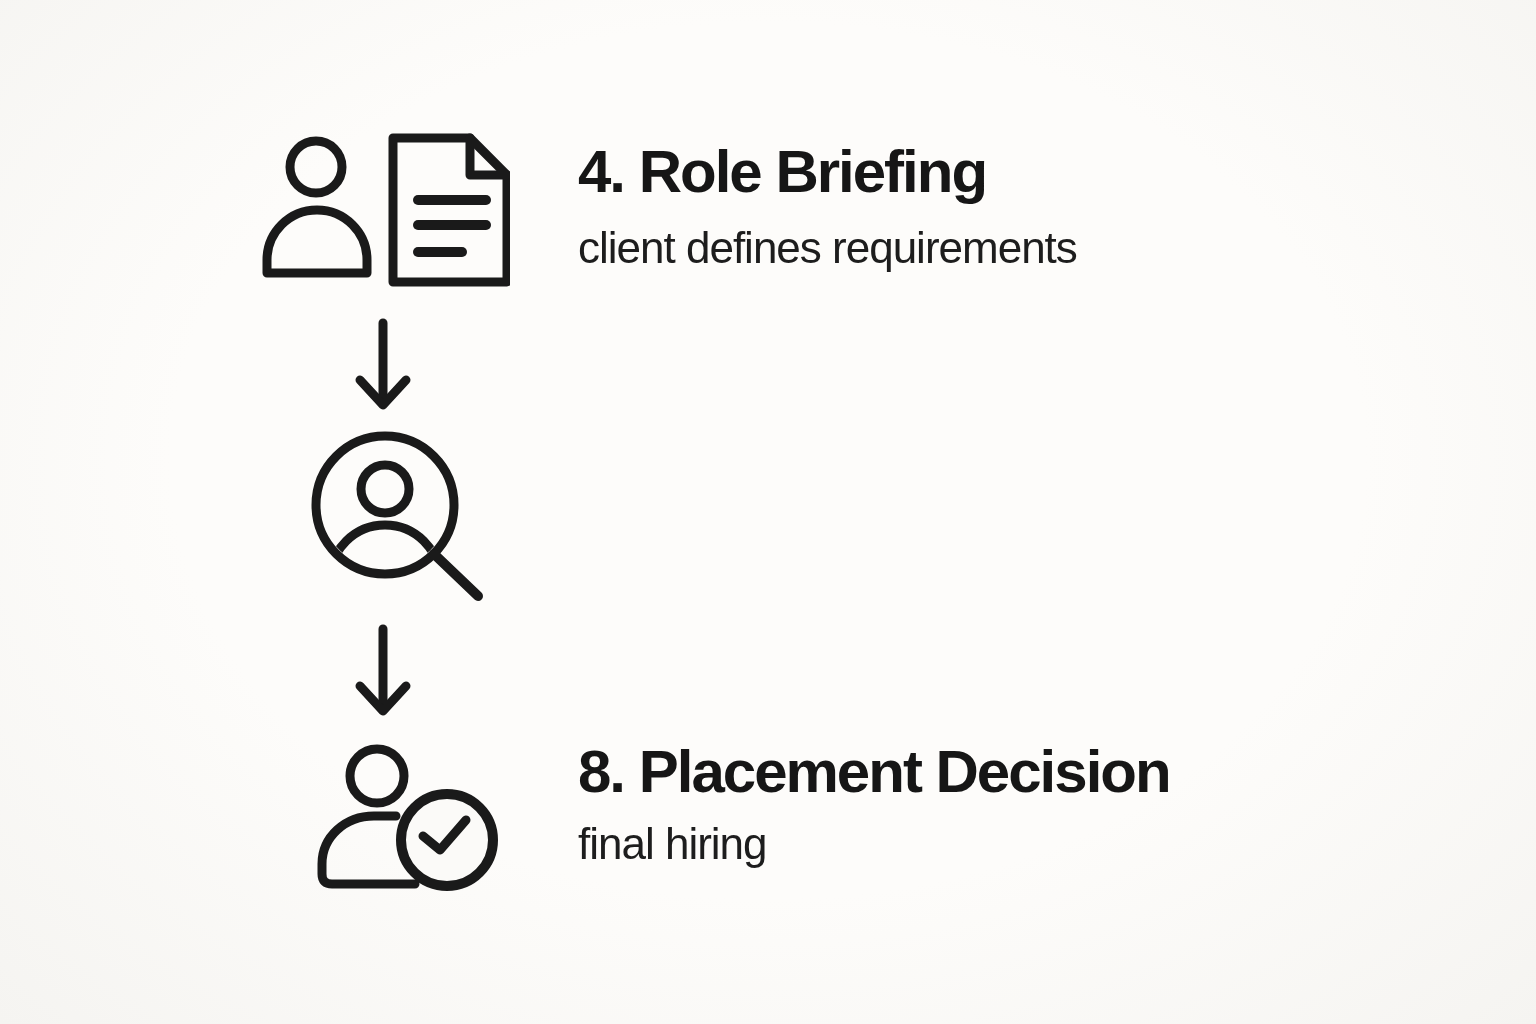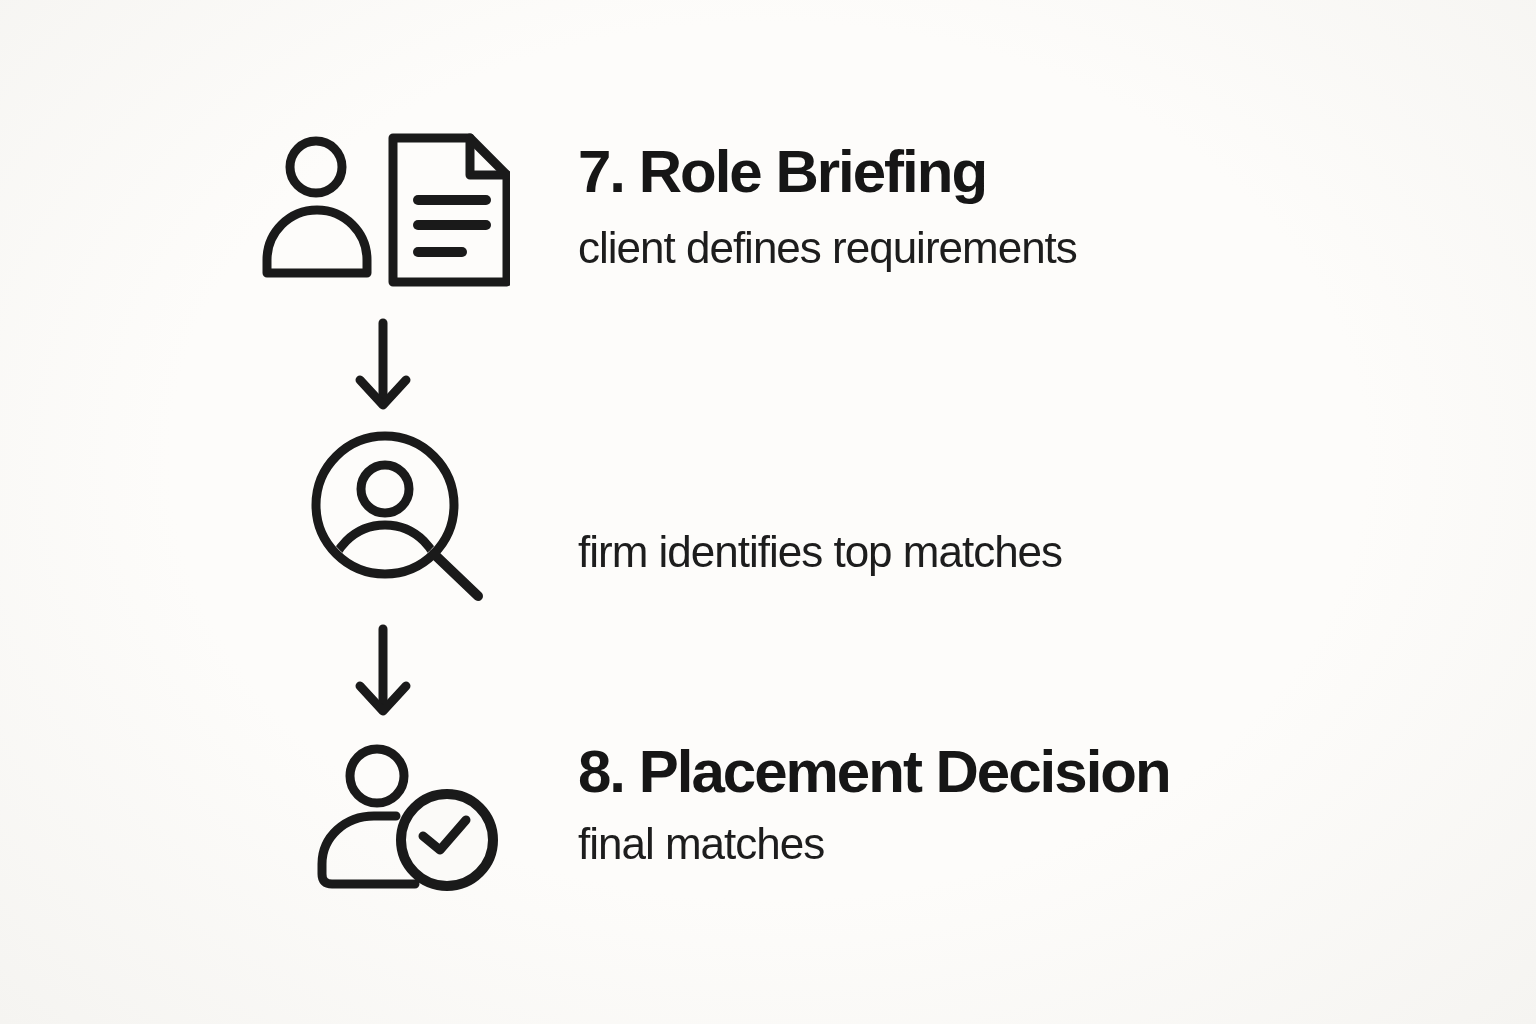--- a/index.html
+++ b/index.html
@@ -42,21 +42,21 @@
       <path d="M135 8 H212 L249 45 V152 H135 Z"></path>
       <path d="M212 8 V45 H249"></path>
       <g stroke-width="10">
         <path d="M160 70 H228"></path>
         <path d="M160 95 H228"></path>
         <path d="M160 122 H204"></path>
       </g>
     </svg>
   </div>
 
-  <div class="abs step-title" style="left:578px;top:142px;">7. Role Briefing</div>
+  <div class="abs step-title" style="left:578px;top:142px;">4. Role Briefing</div>
   <div class="abs step-subtitle" style="left:578px;top:224px;">client defines requirements</div>
 
   <div class="abs" style="left:352px;top:318px;">
     <svg width="62" height="94" viewBox="0 0 62 94" fill="none" stroke="#1a1a1a" stroke-width="9" stroke-linecap="round" stroke-linejoin="round">
       <path d="M31 5 V80"></path>
       <path d="M8 62 L31 87 L54 62"></path>
     </svg>
   </div>
 
   <div class="abs" style="left:308px;top:428px;">
@@ -66,34 +66,33 @@
             <circle cx="77" cy="77" r="64"></circle>
           </clipPath>
       </defs>
       <circle cx="77" cy="77" r="69"></circle>
       <circle cx="77" cy="61" r="24"></circle>
       <path d="M22 152 A55 55 0 0 1 132 152" clip-path="url(#lensClip)"></path>
       <path d="M126 126 L170 168" stroke-width="10"></path>
     </svg>
   </div>
 
-  <div class="abs step-subtitle" style="left:578px;top:528px;">firm identifies top matches</div>
 
   <div class="abs" style="left:352px;top:624px;">
     <svg width="62" height="94" viewBox="0 0 62 94" fill="none" stroke="#1a1a1a" stroke-width="9" stroke-linecap="round" stroke-linejoin="round">
       <path d="M31 5 V80"></path>
       <path d="M8 62 L31 87 L54 62"></path>
     </svg>
   </div>
 
   <div class="abs" style="left:312px;top:738px;">
     <svg width="192" height="155" viewBox="0 0 192 155" fill="none" stroke="#1a1a1a" stroke-width="9" stroke-linecap="round" stroke-linejoin="round">
       <circle cx="65" cy="38" r="27"></circle>
       <path d="M84 78 H62 C33 78 10 99 10 126 L10 136 Q10 146 20 146 L103 146"></path>
       <circle cx="135" cy="102" r="46" fill="#fbfaf8" stroke-width="10"></circle>
       <path d="M111 98 L128 112 L154 82"></path>
     </svg>
   </div>
 
   <div class="abs step-title" style="left:578px;top:742px;">8. Placement Decision</div>
-  <div class="abs step-subtitle" style="left:578px;top:820px;">final matches</div>
+  <div class="abs step-subtitle" style="left:578px;top:820px;">final hiring</div>
 
 </div>
 
 </body></html>

